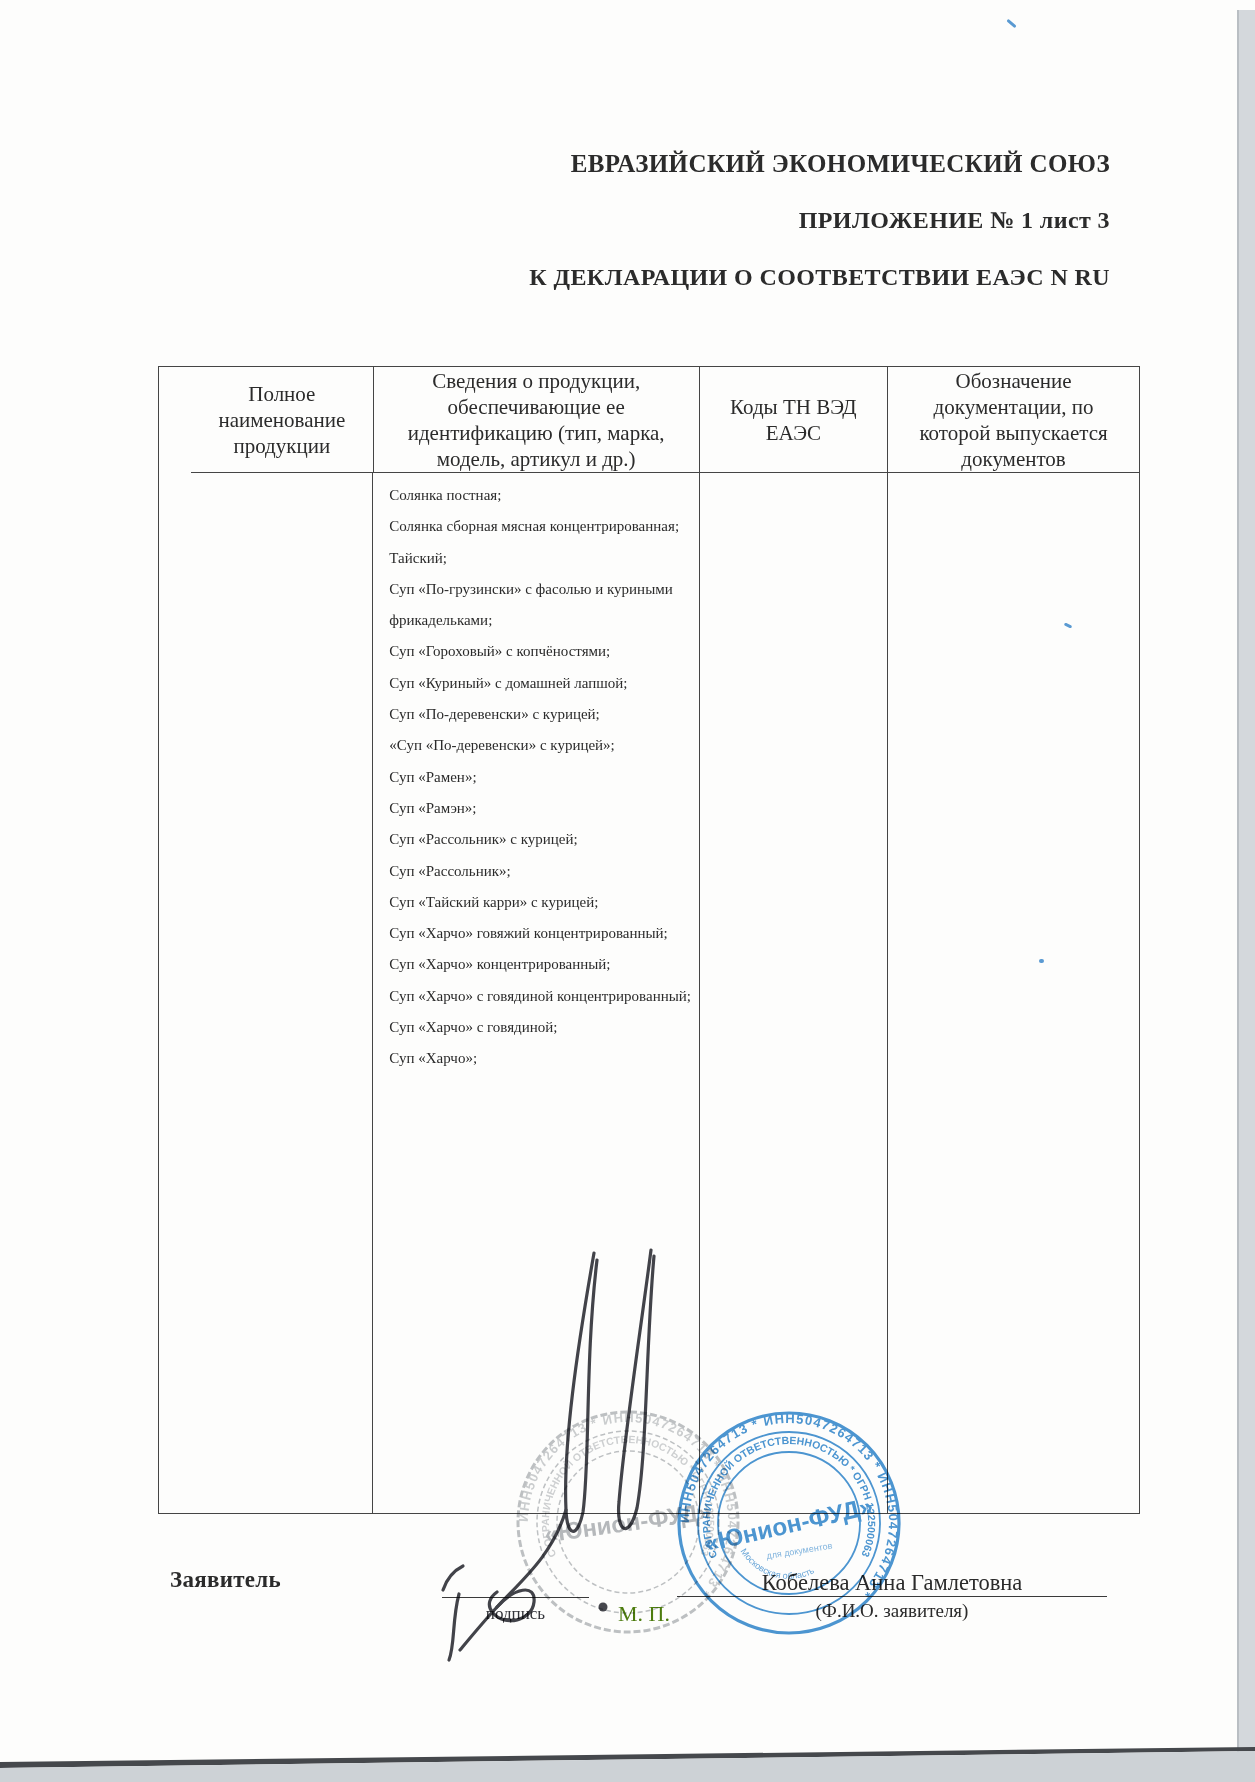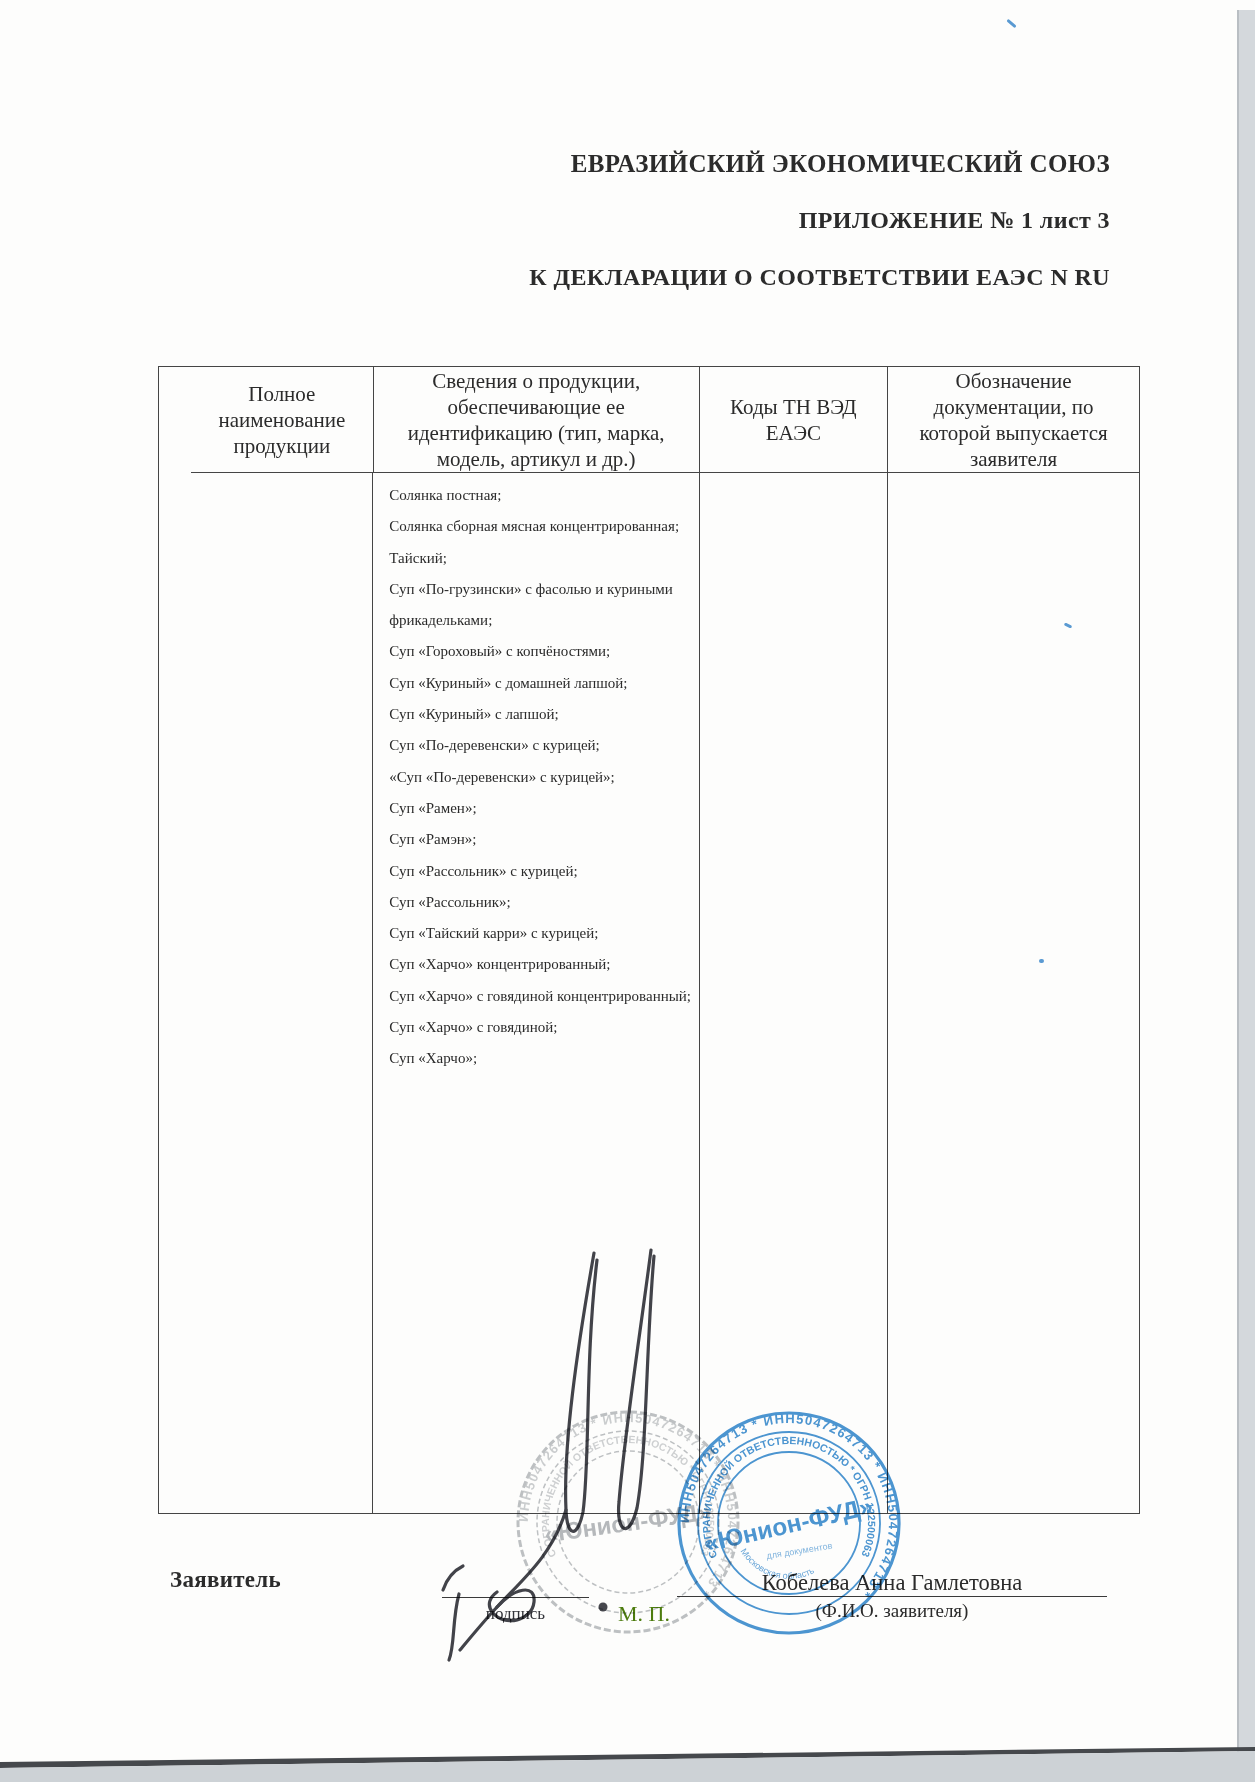--- a/index.html
+++ b/index.html
@@ -50,39 +50,39 @@
 
 <div class="abs title-band t1">ЕВРАЗИЙСКИЙ ЭКОНОМИЧЕСКИЙ СОЮЗ</div>
 <div class="abs title-band t2">ПРИЛОЖЕНИЕ № 1 лист 3</div>
 <div class="abs title-band t3">К ДЕКЛАРАЦИИ О СООТВЕТСТВИИ ЕАЭС N RU</div>
 
 <div class="abs doc-table">
   <div class="row hdr-row">
     <div class="cell c1 hdr-cell">Полное наименование продукции</div>
     <div class="cell c2 hdr-cell">Сведения о продукции, обеспечивающие ее идентификацию (тип, марка, модель, артикул и др.)</div>
     <div class="cell c3 hdr-cell">Коды ТН ВЭД ЕАЭС</div>
-    <div class="cell c4 hdr-cell">Обозначение документации, по которой выпускается заявителя</div>
+    <div class="cell c4 hdr-cell">Обозначение документации, по которой выпускается документов</div>
   </div>
   <div class="row body-row">
     <div class="cell c1"></div>
     <div class="cell c2 products">
         <div class="product-line">Солянка постная;</div>
         <div class="product-line">Солянка сборная мясная концентрированная;</div>
         <div class="product-line">Тайский;</div>
         <div class="product-line">Суп «По-грузински» с фасолью и куриными фрикадельками;</div>
         <div class="product-line">Суп «Гороховый» с копчёностями;</div>
         <div class="product-line">Суп «Куриный» с домашней лапшой;</div>
-        <div class="product-line">Суп «Куриный» с лапшой;</div>
         <div class="product-line">Суп «По-деревенски» с курицей;</div>
         <div class="product-line">«Суп «По-деревенски» с курицей»;</div>
         <div class="product-line">Суп «Рамен»;</div>
         <div class="product-line">Суп «Рамэн»;</div>
         <div class="product-line">Суп «Рассольник» с курицей;</div>
         <div class="product-line">Суп «Рассольник»;</div>
         <div class="product-line">Суп «Тайский карри» с курицей;</div>
+        <div class="product-line">Суп «Харчо» говяжий концентрированный;</div>
         <div class="product-line">Суп «Харчо» концентрированный;</div>
         <div class="product-line">Суп «Харчо» с говядиной концентрированный;</div>
         <div class="product-line">Суп «Харчо» с говядиной;</div>
         <div class="product-line">Суп «Харчо»;</div>
       </div>
     <div class="cell c3"></div>
     <div class="cell c4"></div>
   </div>
 </div>
 

